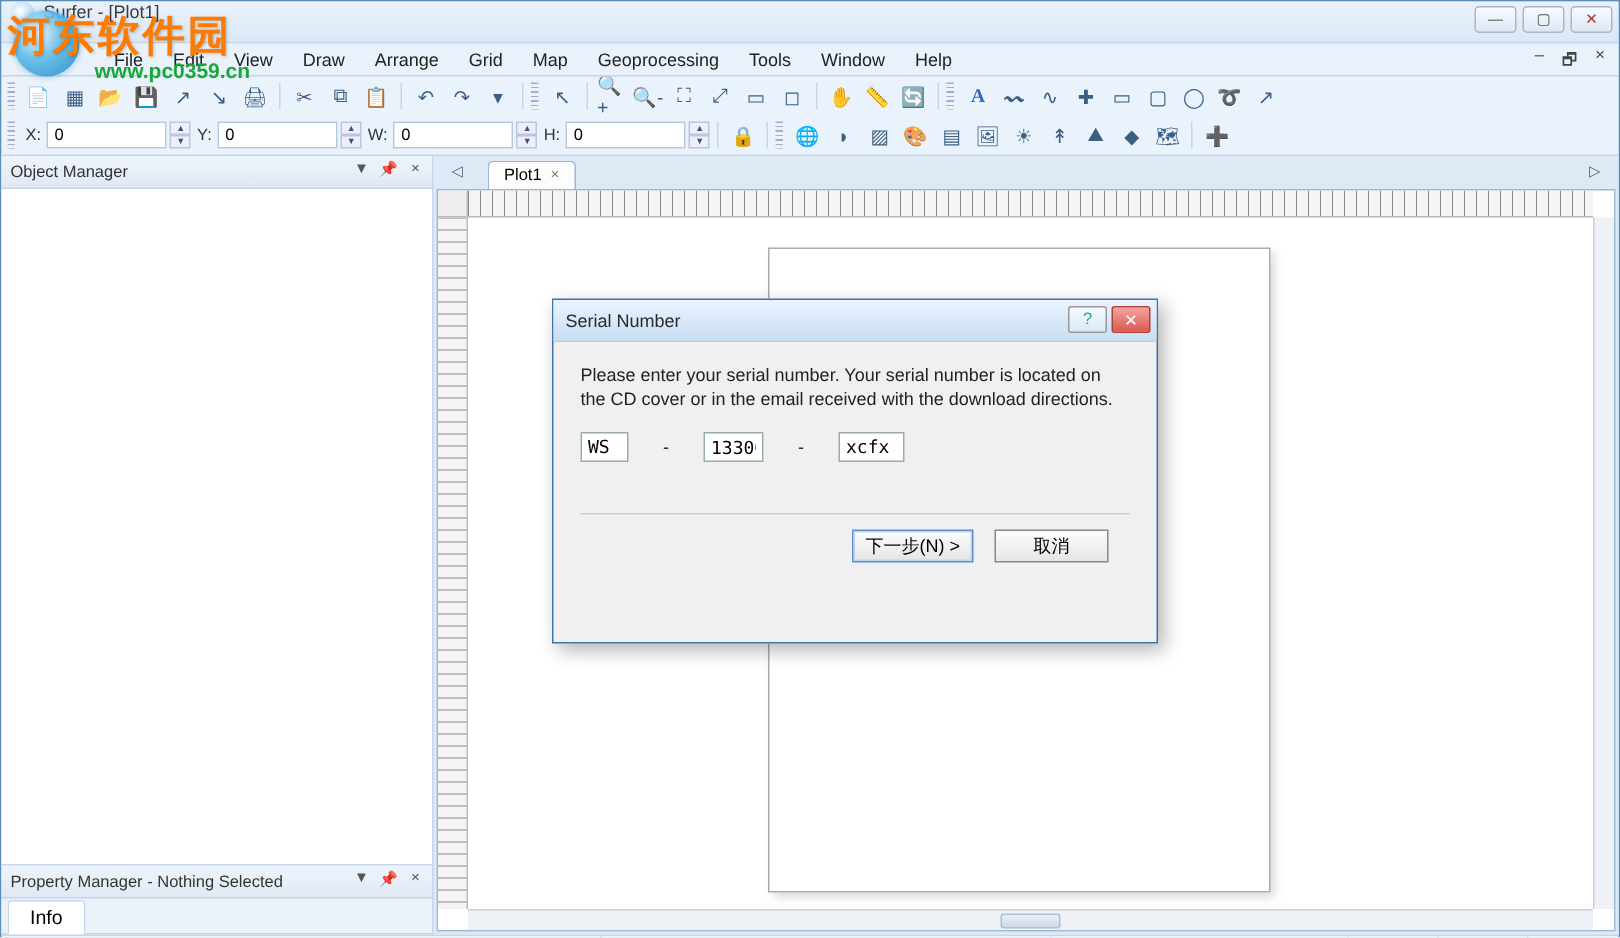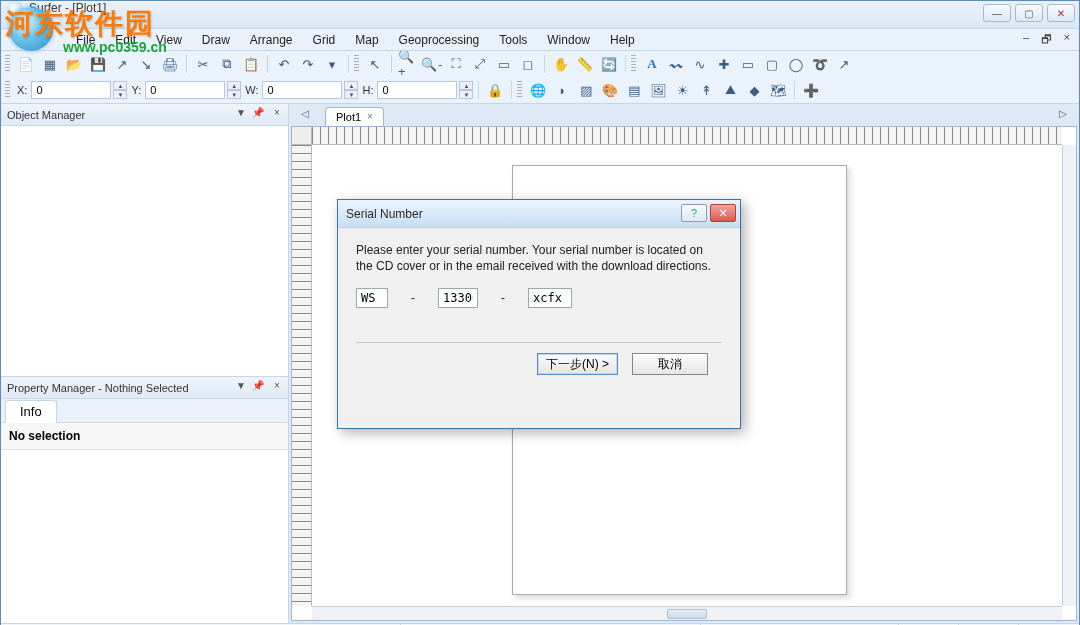--- a/index.html
+++ b/index.html
@@ -67,21 +67,21 @@
 .page { position: absolute; top: 38px; left: 220px; width: 335px; height: 430px; background: #fff; border: 1px solid #aaa; box-shadow: 3px 3px 6px rgba(0,0,0,.15); }
 
 .statusbar { height: 22px; background: linear-gradient(#f1f6fc,#e2ebf6); border-top: 1px solid #c3d6ea; display: flex; align-items: center; font-size: 11px; color: #333; }
 .statusbar .cell { padding: 0 8px; border-right: 1px solid #c3d6ea; height: 100%; display: flex; align-items: center; }
 .statusbar .cell.main { flex: 0 0 400px; overflow: hidden; white-space: nowrap; text-overflow: ellipsis; }
 .statusbar .cell.sel { flex: 0 0 300px; }
 .statusbar .filler { flex:1; border-right:1px solid #c3d6ea; height:100%;}
 .statusbar .tiny{ width:60px; border-right:1px solid #c3d6ea; height:100%;}
 
 
-.dialog { position: absolute; top: 198px; left: 336px; width: 404px; height: 230px; background: #f0f0f0; border: 1px solid #3a72aa; box-shadow: 4px 4px 12px rgba(0,0,0,.3); z-index: 100; }
+.dialog { position: absolute; top: 198px; left: 367px; width: 404px; height: 230px; background: #f0f0f0; border: 1px solid #3a72aa; box-shadow: 4px 4px 12px rgba(0,0,0,.3); z-index: 100; }
 .dlg-title { height: 28px; background: linear-gradient(#eaf4ff,#c9def3); display: flex; align-items: center; padding: 0 8px; font-size: 12px; color: #2a2a2a; position: relative; border-bottom:1px solid #b9cde2;}
 .dlg-title .btns { position: absolute; right: 4px; top: 4px; display: flex; gap: 3px; }
 .dlg-title .dbtn { width: 26px; height: 18px; border: 1px solid #999; border-radius: 2px; display:flex; align-items:center; justify-content:center; font-size:11px; cursor:pointer;}
 .dlg-title .dbtn.help{ background:linear-gradient(#f6faff,#dbe8f5); color:#2a6;}
 .dlg-title .dbtn.close{ background:linear-gradient(#f3a5a0,#d85b50); color:#fff; border-color:#b04038;}
 .dlg-body { padding: 14px 18px; font-family: "SimSun","NSimSun","Courier New",monospace; font-size: 12px; color: #222; }
 .dlg-body p { line-height: 1.35; margin-bottom: 14px; }
 .serial-row { display: flex; align-items: center; gap: 23px; font-family: "SimSun",monospace; }
 .serial-row input { height: 20px; border: 1px solid #9aa; background: #fff; font-family: inherit; font-size: 12px; padding: 0 4px; text-align:left;}
 .serial-row input.p1{width:32px;} .serial-row input.p2{width:40px;} .serial-row input.p3{width:44px;}
@@ -237,23 +237,20 @@
           <span>Property Manager - Nothing Selected</span>
           <div class="panel-ctrls">
             <span>▼</span>
             <span>📌</span>
             <span>×</span>
           </div>
         </div>
         <div class="prop-tabs">
           <div class="prop-tab">Info</div>
         </div>
-        <div class="prop-body">
-          <div class="nosel">No selection</div>
-        </div>
       </div>
     </div>
 
     <div class="right-col">
       <div class="doc-tabs">
         <span class="navL">◁</span>
         <div class="doc-tab">
           <span>Plot1</span>
           <span class="x">×</span>
         </div>

